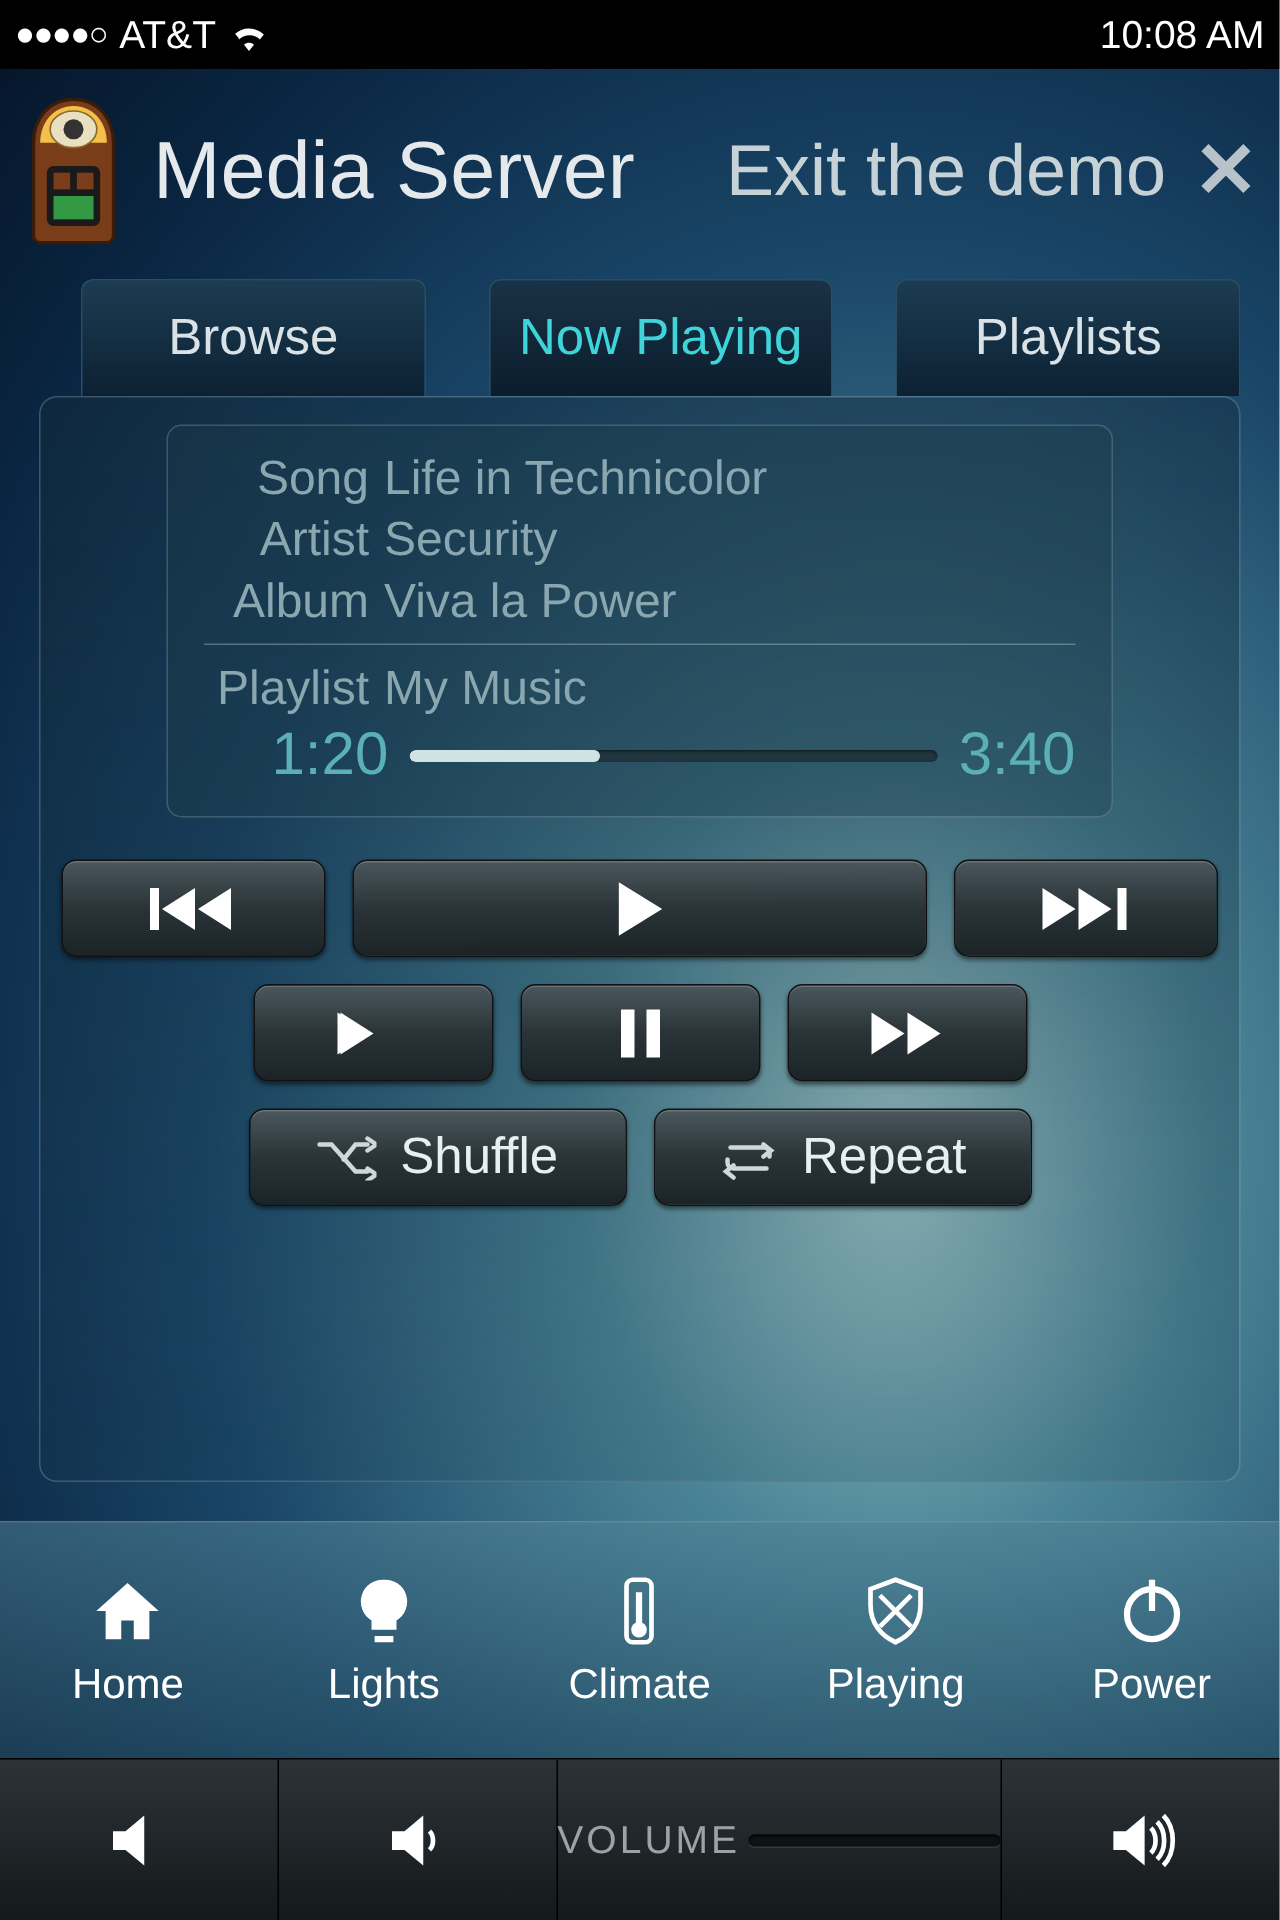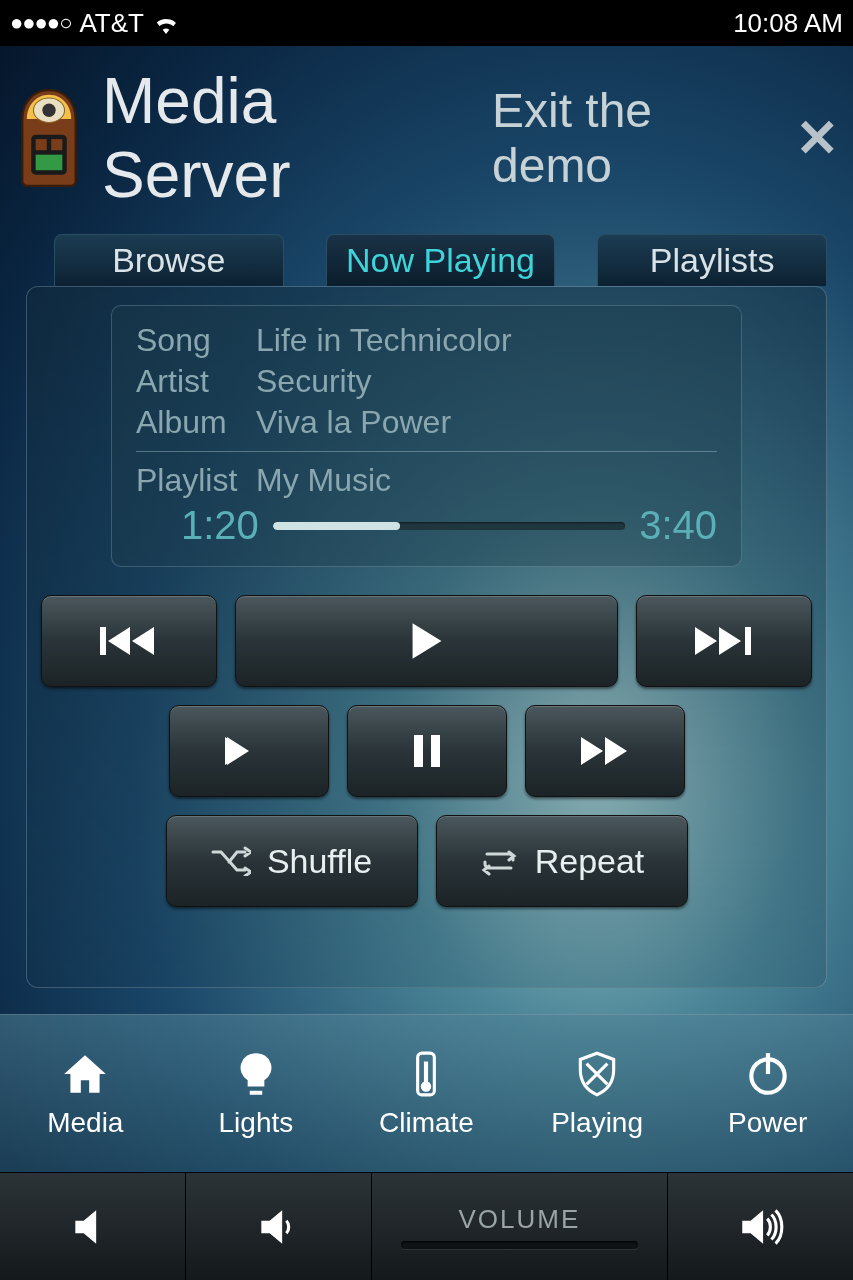--- a/index.html
+++ b/index.html
@@ -31,29 +31,29 @@
   }
   .battery::after { content:""; position:absolute; right:-6px; top:5px; width:4px; height:10px; background:#fff; border-radius:0 2px 2px 0; }
   .battery-fill { background:#3fd940; height:100%; width:98%; border-radius:2px; }
   .bolt { font-size: 22px; }
 
   
   .header {
     display: flex; align-items: center; padding: 18px 14px 22px 14px; gap: 18px;
   }
   .jukebox-icon svg { width: 70px; height: 100px; }
-  .app-title { font-size: 64px; font-weight: 400; color:#e6e9ec; }
+  .app-title { font-size: 54px; font-weight: 400; color:#e6e9ec; }
   .exit-area { margin-left: auto; display:flex; align-items:center; gap:18px; }
   .exit-link { font-size: 48px; color:#c7d2d6; font-weight:500; }
   .close-x { font-size: 52px; color:#b7c3c8; font-weight:700; line-height:1; }
 
   
   .tabs { display:flex; gap: 14px; padding: 0 26px; }
   .tab {
-    flex:1; text-align:center; font-size:34px; padding: 6px 8px;
+    flex:1; text-align:center; font-size:34px; padding: 19px 8px;
     background: linear-gradient(#1c3c52, #0c2132);
     border:1px solid #2a4d62; border-bottom:none;
     border-radius: 8px 8px 0 0; color:#d9e3e7;margin-left:28px;
   }
   .tab.active { color:#3fd4d9; background: linear-gradient(#1a3246,#0a1d2c); }
 
   
   .panel {
     margin: 0 26px 26px 26px;
     border: 1px solid rgba(200,220,230,0.25);
@@ -67,36 +67,36 @@
   .info-card {
     border:1px solid rgba(180,205,215,0.25);
     border-radius: 10px;
     background: rgba(30,60,75,0.35);
     margin: 0 70px 22px 70px;
     padding: 16px 24px 18px 24px;
     font-size: 32px;
     color:#8aa7b0;
   }
   .info-line { display:flex; gap: 10px; margin-bottom: 4px; align-items:baseline; }
-  .info-label { width:110px; color:#8aa7b0; }
+  .info-label { text-align:right; width:110px; color:#8aa7b0; }
   .info-value { color:#8aa7b0; }
   .divider { height:1px; background: rgba(180,205,215,0.4); margin: 10px 0; }
   .progress-row { display:flex; align-items:center; gap:14px; font-size:40px; color:#5ab0b6; padding-left:45px; }
   .progress-bar {
     flex:1; height:8px; border-radius:4px; background:#20363f; position:relative; overflow:hidden;
     box-shadow: inset 0 1px 2px rgba(0,0,0,0.5);
   }
   .progress-fill { position:absolute; left:0; top:0; height:100%; width:36%; background:#cfe3e4; border-radius:4px; }
 
   .btn-row { display:flex; gap:18px; margin: 6px 0 12px 0; justify-content:center; }
   .ctl-btn {
     background: linear-gradient(#4a575c, #2a3438 50%, #1b2326);
     border:1px solid #111; border-radius:10px;
     box-shadow: 0 2px 3px rgba(0,0,0,0.5), inset 0 1px 0 rgba(255,255,255,0.18);
-    height: 92px; display:flex; align-items:center; justify-content:center;
+    height: 65px; display:flex; align-items:center; justify-content:center;
     color:#fff; font-size:36px;
   }
   .ctl-wide { flex: 2.2; }
   .ctl-med { flex: 1; }
   .row2 .ctl-btn { width:160px; }
   .row3 .ctl-btn { width:252px; gap:16px; font-size:34px; color:#e8eff1; }
   .row3 .lbl { font-size:34px; }
 
   
   .navbar {
@@ -109,21 +109,21 @@
   .nav-item svg { width:50px; height:50px; fill:#fff; }
 
   
   .volbar {
     height: 108px; background: linear-gradient(#2c3337,#14191b);
     display:flex; border-top:1px solid #000;
   }
   .vol-cell { flex:1; display:flex; align-items:center; justify-content:center; border-right:1px solid #000; }
   .vol-cell:last-child { border-right:none; }
   .vol-cell svg { width:50px; height:50px; fill:#fff; }
-  .vol-center { flex:1.6; flex-direction:column; gap:6px; color:#9aa3a6; font-size:26px; letter-spacing:2px; }
+  .vol-center { flex:1.6; flex-direction:row; gap:6px; color:#9aa3a6; font-size:26px; letter-spacing:2px; }
   .vol-track { width:80%; height:8px; background:#0e1214; border-radius:4px; box-shadow: inset 0 1px 2px #000, 0 1px 0 rgba(255,255,255,0.1); }
 
   svg { display:block; }
 </style>
 </head>
 <body>
 
 <div class="status-bar">
   <div class="status-left">
     <span class="dots">●●●●○</span>
@@ -254,21 +254,21 @@
   </div>
 </div>
 
 <div class="navbar">
   <div class="nav-item">
     <span>
         <svg viewBox="0 0 48 48">
           <path d="M24 6L4 24h6v18h10V30h8v12h10V24h6z"></path>
         </svg>
       </span>
-    <span>Media</span>
+    <span>Home</span>
   </div>
   <div class="nav-item">
     <span>
         <svg viewBox="0 0 48 48">
           <path d="M24 4a14 14 0 0 0-8 26v6h16v-6a14 14 0 0 0-8-26zM18 40h12v4H18z"></path>
         </svg>
       </span>
     <span>Lights</span>
   </div>
   <div class="nav-item">

